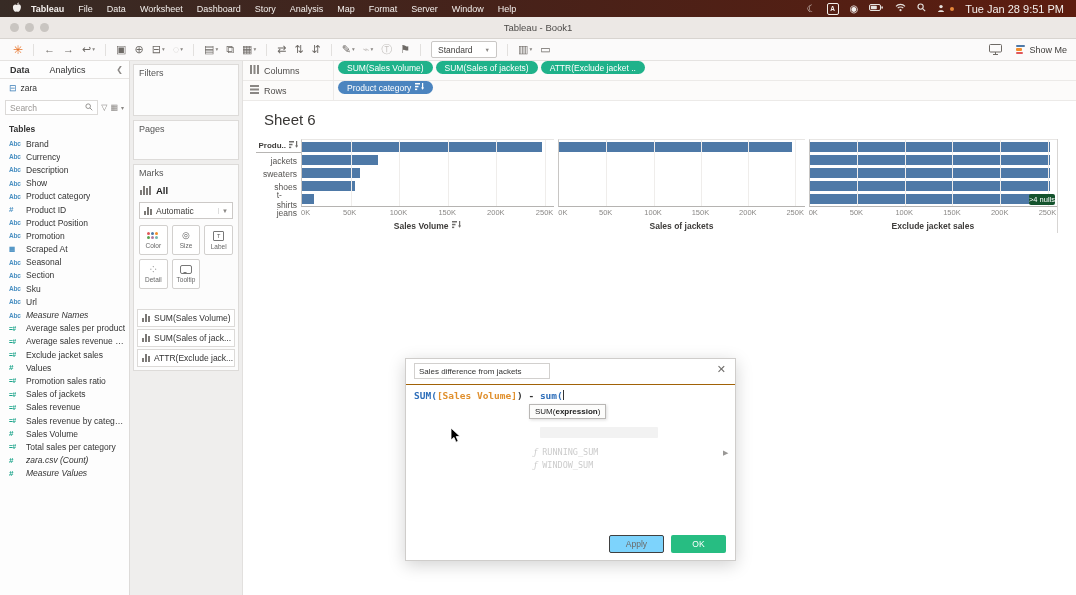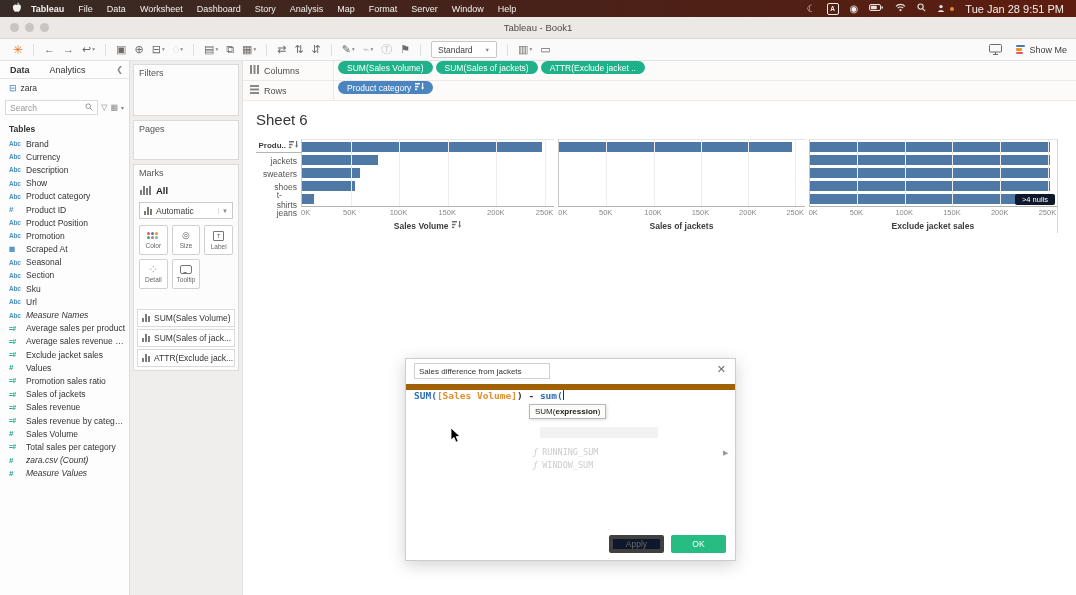--- a/index.html
+++ b/index.html
@@ -87,45 +87,45 @@
   
   .viewarea{flex:1;position:relative;background:#fff;overflow:hidden;}
   .shelf{height:19px;border-bottom:1px solid #eceae8;display:flex;align-items:flex-start;background:#fcfbfa;}
   .shelf-label{width:83px;flex:none;display:flex;align-items:center;gap:5px;padding-left:7px;
                font-size:9px;color:#4f4d4b;align-self:stretch;border-right:1px solid #eceae8;}
   .pills{display:flex;gap:3px;margin-left:4px;}
   .pill{height:13px;border-radius:7px;color:#fff;font-size:8.5px;display:inline-flex;align-items:center;
         gap:4px;padding:0 9px;white-space:nowrap;}
   .pill.green{background:#1fb28a;}
   .pill.blue{background:#4b84bf;}
-  .sheet-title{padding:10px 0 0 13px;font-size:15px;color:#383634;height:21px;}
+  .sheet-title{padding:10px 0 0 21px;font-size:15px;color:#383634;height:21px;}
   .chart{display:flex;margin:7px 14px 0 13px;align-items:flex-start;}
   .cat-col{width:45px;flex:none;}
   .cat-head{height:12px;display:flex;align-items:center;justify-content:flex-end;gap:3px;font-size:8px;
             font-weight:bold;color:#3f3d3b;border-bottom:1px solid #b7b5b3;padding:0 3px 1px 0;}
   .cat-label{height:13.2px;display:flex;align-items:center;justify-content:flex-end;
              padding-right:4px;font-size:8.5px;color:#565452;margin-left:38px;}
   .cat-labels{margin-top:1px;}
   .panel{position:relative;margin-right:4px;}
   .plot{position:relative;border-left:1px solid #c8c6c4;border-top:1px solid #e8e6e4;
         border-bottom:1px solid #b5b3b1;height:66px;overflow:hidden;}
   .gl{position:absolute;top:0;bottom:0;width:1px;background:#efedeb;}
   .brow{height:13.2px;display:flex;align-items:center;}
   .bar{height:10px;background:#4e79a7;}
-  .nulls{position:absolute;right:2px;top:54px;height:11px;line-height:11px;background:#0f172a;color:#fff;
-         font-size:7.5px;padding:0 7px;border-radius:2px;}
+  .nulls{position:absolute;right:2px;top:54px;height:11px;line-height:11px;background:#14532d;color:#fff;
+         font-size:7.5px;padding:0 0;border-radius:2px;}
   .ticks{position:relative;height:11px;font-size:7.5px;color:#8b8987;}
   .tick{position:absolute;top:1px;transform:translateX(-50%);}
   .tick.first{transform:none;}
   .axis-title{height:15px;display:flex;align-items:center;justify-content:center;gap:4px;
               font-size:8.5px;font-weight:bold;color:#3f3d3b;}
   
   .dialog{position:absolute;left:162px;top:297px;width:329px;height:201px;background:#fff;
           border:1px solid #cfcdcb;box-shadow:0 4px 16px rgba(0,0,0,.18);z-index:5;}
-  .dlg-head{height:25px;border-bottom:6px solid #a16207;position:relative;}
+  .dlg-head{height:25px;border-bottom:1px solid #a16207;position:relative;}
   .dlg-name{position:absolute;left:8px;top:4px;width:126px;height:14px;border:1px solid #d2d0ce;
             font-size:8px;color:#333;padding:0 4px;font-family:"Liberation Sans",sans-serif;background:#fff;box-sizing:content-box;}
   .dlg-close{position:absolute;right:9px;top:5px;color:#6f6d6b;font-size:11px;line-height:11px;}
   .formula{position:absolute;left:8px;top:31px;font-family:"DejaVu Sans Mono",monospace;
            font-size:9.5px;font-weight:bold;white-space:pre;}
   .tk-fn{color:#2f6fba;}
   .tk-field{color:#e0902e;}
   .tk-plain{color:#333;}
   .tcaret{display:inline-block;width:1px;height:10px;background:#333;vertical-align:-1px;}
   .tooltip{position:absolute;left:123px;top:45px;border:1px solid #b9b7b5;background:#fcfcfb;
@@ -133,21 +133,21 @@
   .tooltip b{font-weight:bold;}
   .suggest{position:absolute;left:128px;top:66px;width:195px;}
   .sg-ghost{height:11px;width:118px;background:rgba(90,90,90,.08);margin:2px 0 7px 6px;border-radius:1px;}
   .sg-row{height:13px;display:flex;align-items:center;gap:5px;color:rgba(130,130,130,.42);
           font-family:"DejaVu Sans Mono",monospace;font-size:8.5px;}
   .sg-row .fx{font-style:italic;font-family:"DejaVu Serif",serif;}
   .sg-arrow{position:absolute;left:317px;top:90px;color:#9a9896;font-size:7px;}
   .dlg-buttons{position:absolute;right:9px;bottom:7px;display:flex;gap:7px;}
   .btn{width:55px;height:18px;display:flex;align-items:center;justify-content:center;font-size:8.5px;
        border-radius:2px;box-sizing:border-box;}
-  .btn.apply{border:4px solid #404040;background:#0f172a;color:#6b6967;}
+  .btn.apply{border:1px solid #404040;background:#7dd3fc;color:#6b6967;}
   .btn.ok{background:#27bd82;color:#fff;}
   .cursor{position:absolute;left:207px;top:367px;z-index:9;}
 </style>
 </head>
 <body>
 
 <div class="screen">
 
   <div class="menubar">
     <span style="margin-right:2px;">

